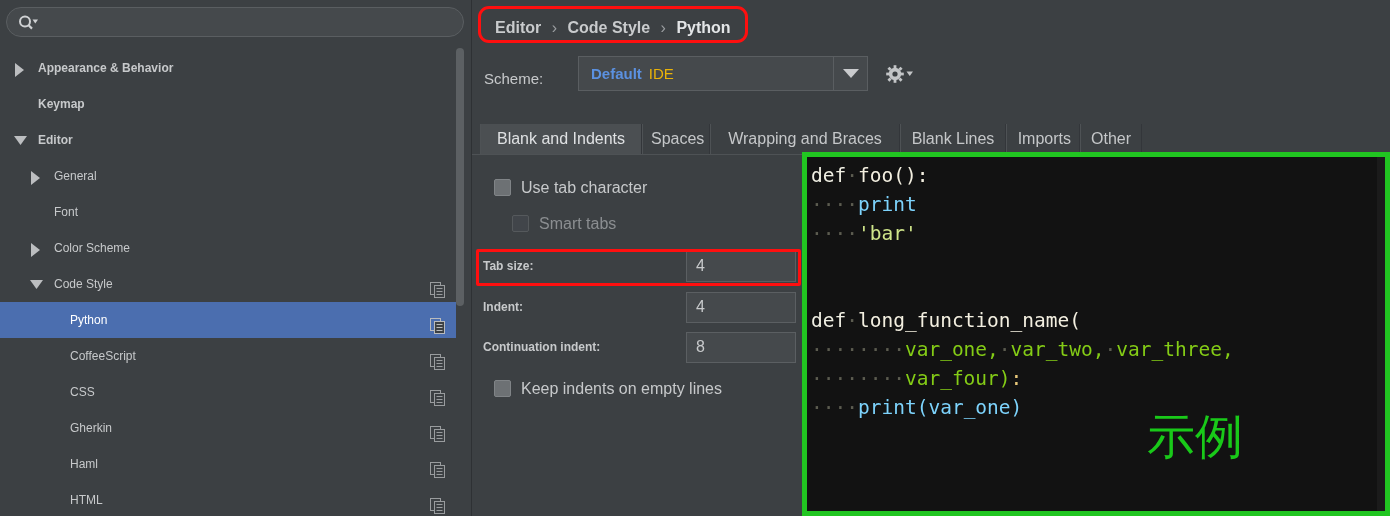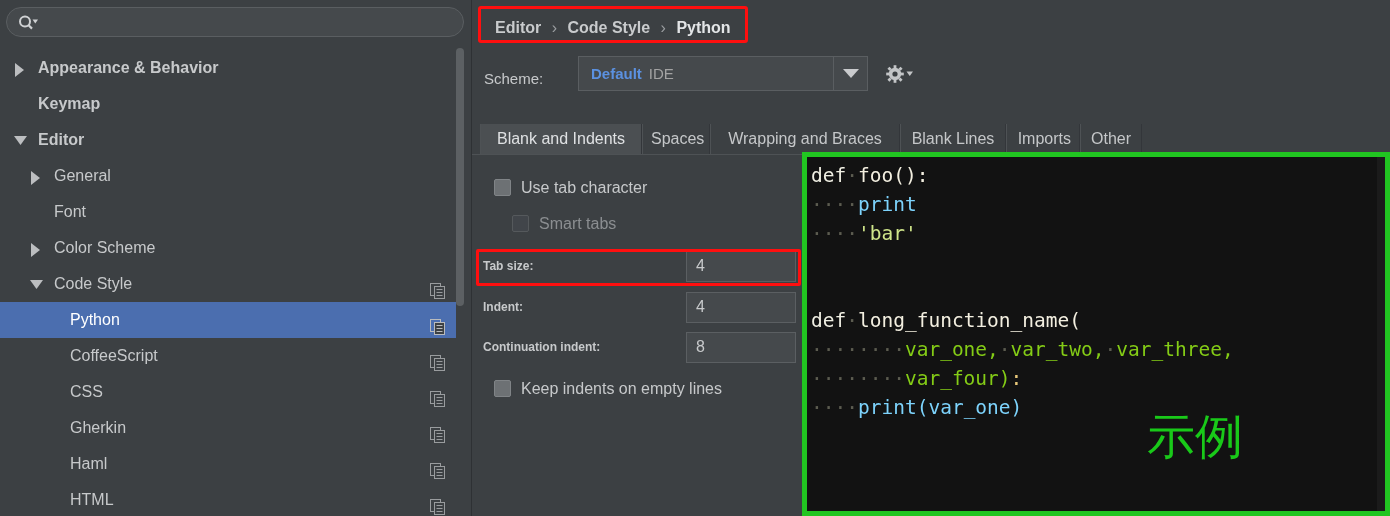--- a/index.html
+++ b/index.html
@@ -22,21 +22,21 @@
   #search-icon{ position:absolute; left:11px; top:6px; width:20px; height:18px; }
   #search-input{
     position:absolute; left:40px; top:0; width:410px; height:28px;
     background:transparent; border:none; outline:none;
     color:#d6d7d8; font-size:13px; font-family:"Liberation Sans",sans-serif;
   }
 
   #tree{ position:absolute; left:0; top:50px; width:464px; height:466px; }
   .tree-row{
     position:relative; height:36px; line-height:36px;
-    white-space:nowrap; color:#c7c9cb; font-size:16px;
+    white-space:nowrap; color:#c7c9cb; font-size:12px;
     padding-left:0; cursor:default;
   }
   .tree-row.sel{ background:#4b6eaf; color:#ffffff; }
   .tree-row .tw{
     position:absolute; width:18px; height:36px;
   }
   .tree-row .tw svg{ position:absolute; left:2px; top:13px; }
   .tree-row .lbl{ position:absolute; }
   .tree-row.lvl0 .tw{ left:12px; }
   .tree-row.lvl0 .lbl{ left:38px; font-weight:bold; }
@@ -61,39 +61,39 @@
 
   
   #right{
     position:absolute; left:472px; top:0; width:918px; height:516px;
     background:#3c4043;
   }
 
   #breadcrumb{
     position:absolute; left:6px; top:6px; height:37px;
     padding:0 14px; line-height:37px; white-space:nowrap;
-    border:3px solid #ff0f0f; border-radius:3px;
+    border:3px solid #ff0f0f; border-radius:11px;
   }
   #breadcrumb span{ font-size:16px; font-weight:bold; color:#c9cbcd; }
   #breadcrumb .sep{ color:#9a9da0; font-weight:normal; padding:0 6px; }
   #breadcrumb .crumb-last{ color:#e3e5e7; }
 
   #scheme-row{ position:absolute; left:0; top:52px; height:40px; width:100%; }
   #scheme-label{
     position:absolute; left:12px; top:18px; font-size:15px; color:#c7c9cb;
   }
   #scheme-combo{
     position:absolute; left:106px; top:4px; width:290px; height:35px;
     background:#45494c; border:1px solid #5a5e61;
   }
   #scheme-combo .txt{
     position:absolute; left:12px; top:8px; font-size:15px; white-space:nowrap;
   }
   #scheme-combo .txt b{ color:#5b91e0; font-weight:bold; }
-  #scheme-combo .txt i{ color:#a3a3a3; font-style:normal; padding-left:7px; }
+  #scheme-combo .txt i{ color:#eab308; font-style:normal; padding-left:7px; }
   #scheme-arrow{
     position:absolute; right:0; top:0; width:34px; height:33px;
     border-left:1px solid #5a5e61; background:#45494c;
   }
   #scheme-arrow svg{ position:absolute; left:9px; top:12px; }
   #gear-btn{ position:absolute; left:412px; top:12px; width:30px; height:20px; }
 
   
   #tabs{ position:absolute; left:0; top:124px; height:31px; width:100%; }
   .tab{

